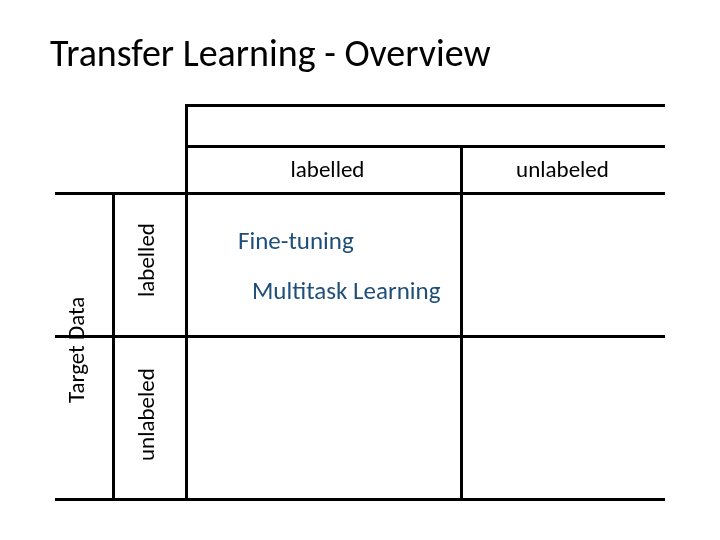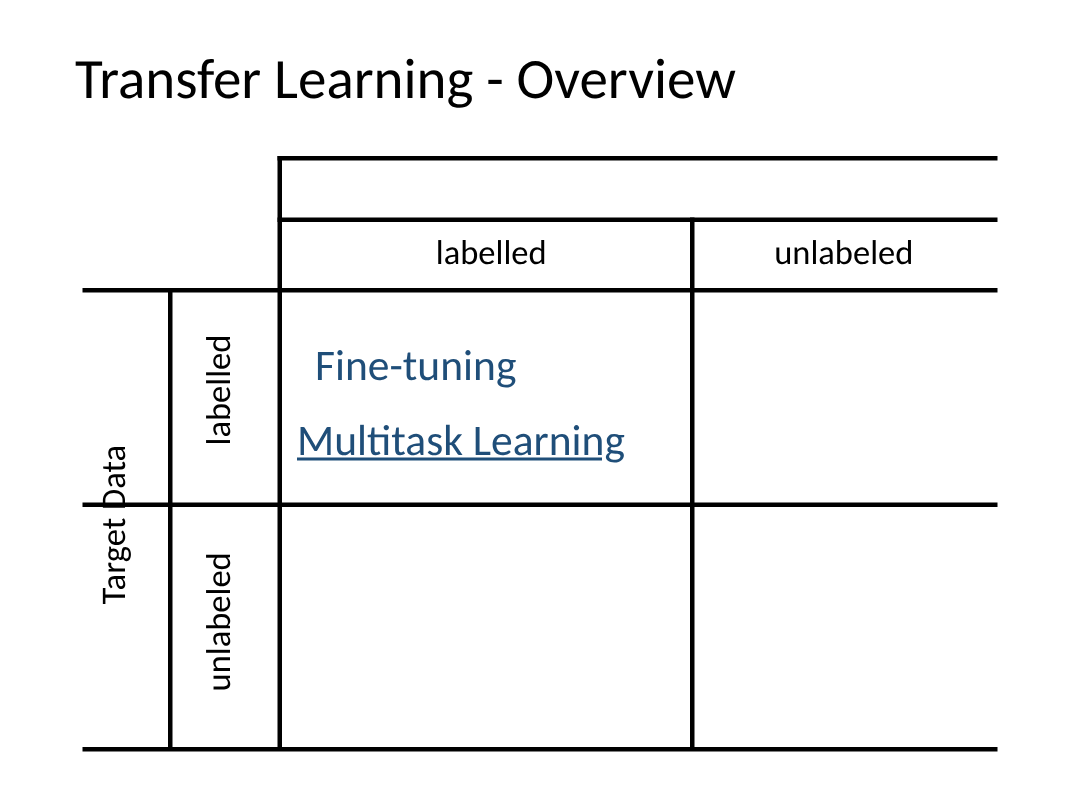--- a/index.html
+++ b/index.html
@@ -53,24 +53,25 @@
     transform: rotate(180deg);
     font-size: 23px;
     text-align: center;
   }
   .target-data { left: 62px; top: 250px; height: 200px; }
   .row-labelled { left: 132px; top: 200px; height: 120px; }
   .row-unlabeled { left: 132px; top: 345px; height: 140px; }
 
   .cell-text {
     position: absolute;
-    font-size: 29px;
+    font-size: 25px;
+    margin-left: 28px;
   }
   .fine-tuning { left: 210px; top: 225px; color: #1f4e79; }
-  .multitask  { left: 198px; top: 275px; color: #1f4e79; text-decoration: underline; }
+  .multitask  { left: 224px; top: 275px; color: #1f4e79; }
 </style>
 </head>
 <body>
 
 <div class="slide">
 
   <div class="title">Transfer Learning - Overview</div>
 
   <div class="hline" style="left:185px; top:104px; width:480px;"></div>
 

